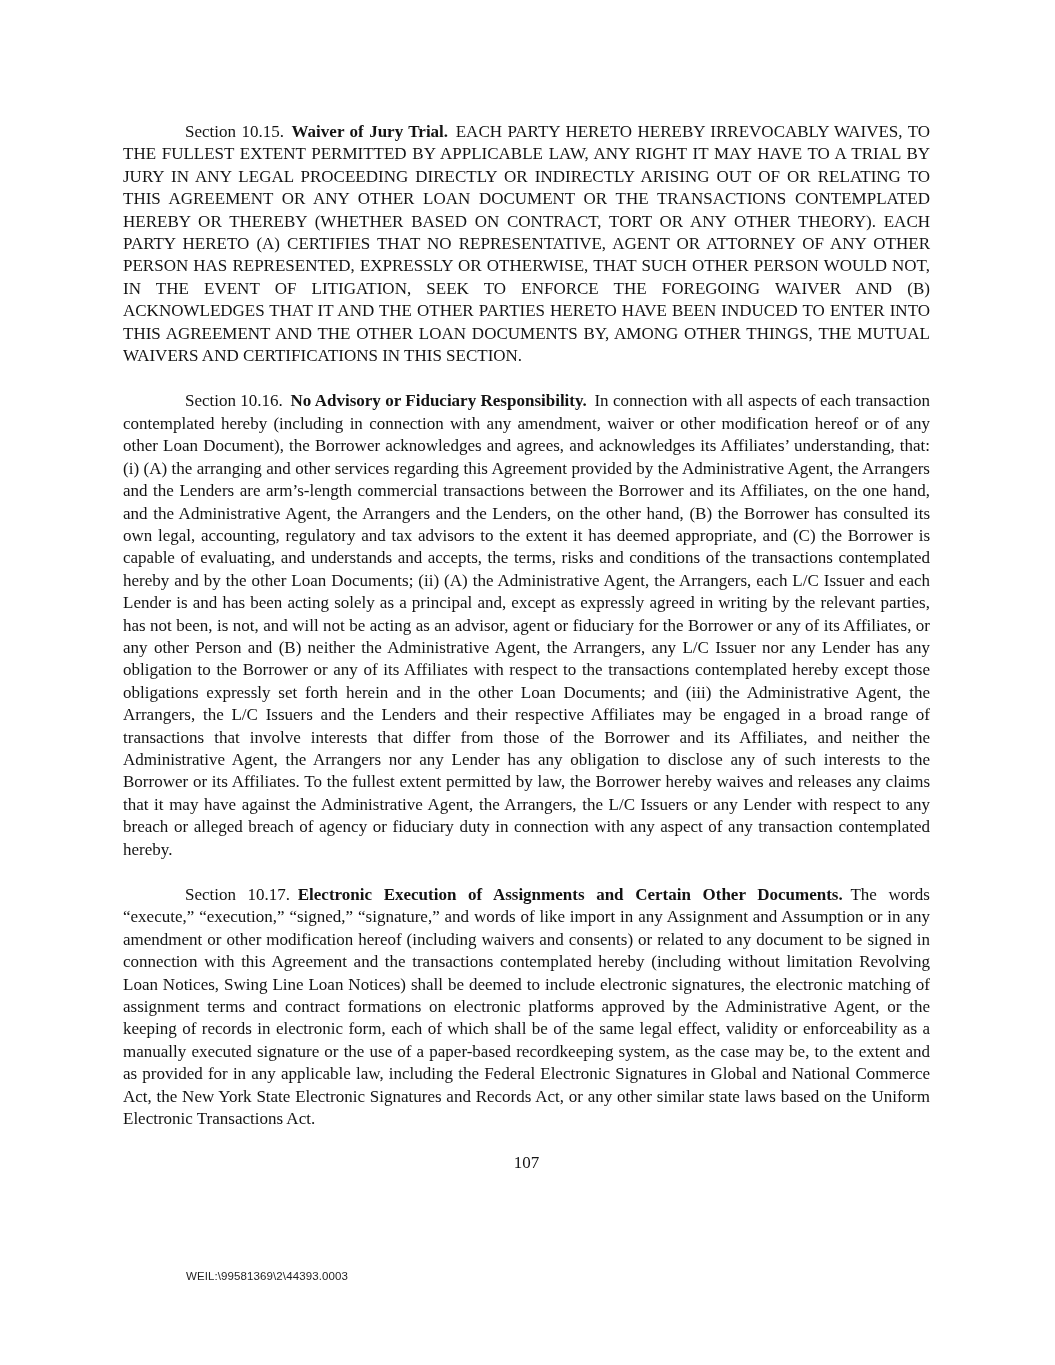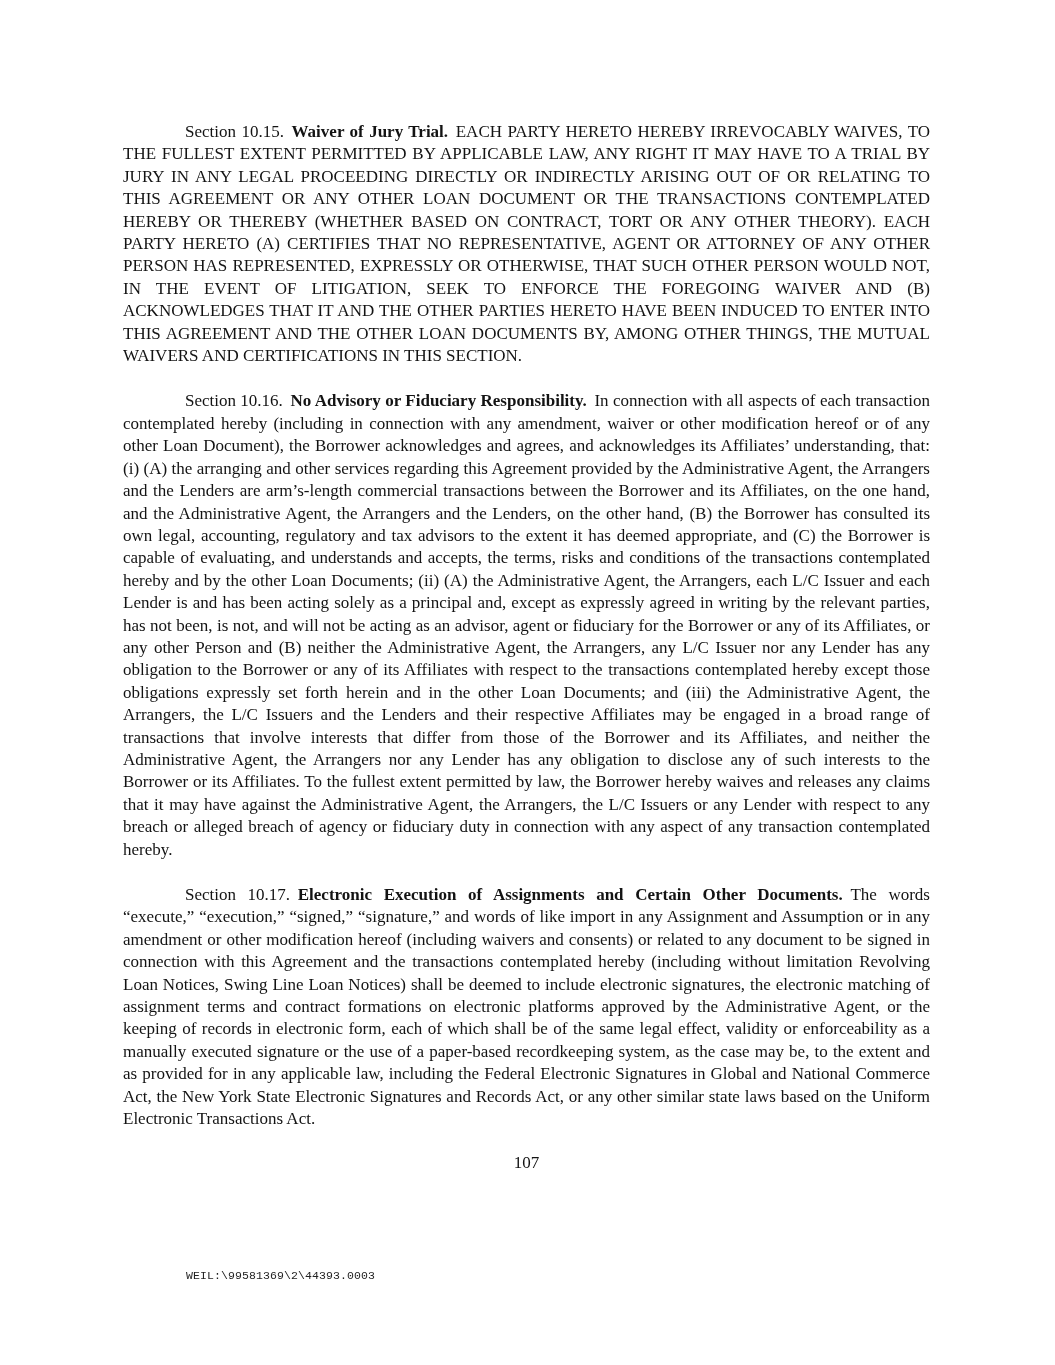--- a/index.html
+++ b/index.html
@@ -38,21 +38,21 @@
   }
   .page-number {
     text-align: center;
     font-size: 17px;
     margin-top: 8px;
   }
   .doc-id {
     position: absolute;
     left: 186px;
     bottom: 83px;
-    font-family: Liberation Mono, monospace;
+    font-family: Liberation Sans, sans-serif;
     font-size: 11.5px;
     letter-spacing: 0.1px;
     color: #222222;
   }
 </style>
 </head>
 <body>
 
 <div class="page">
   <main class="content">

